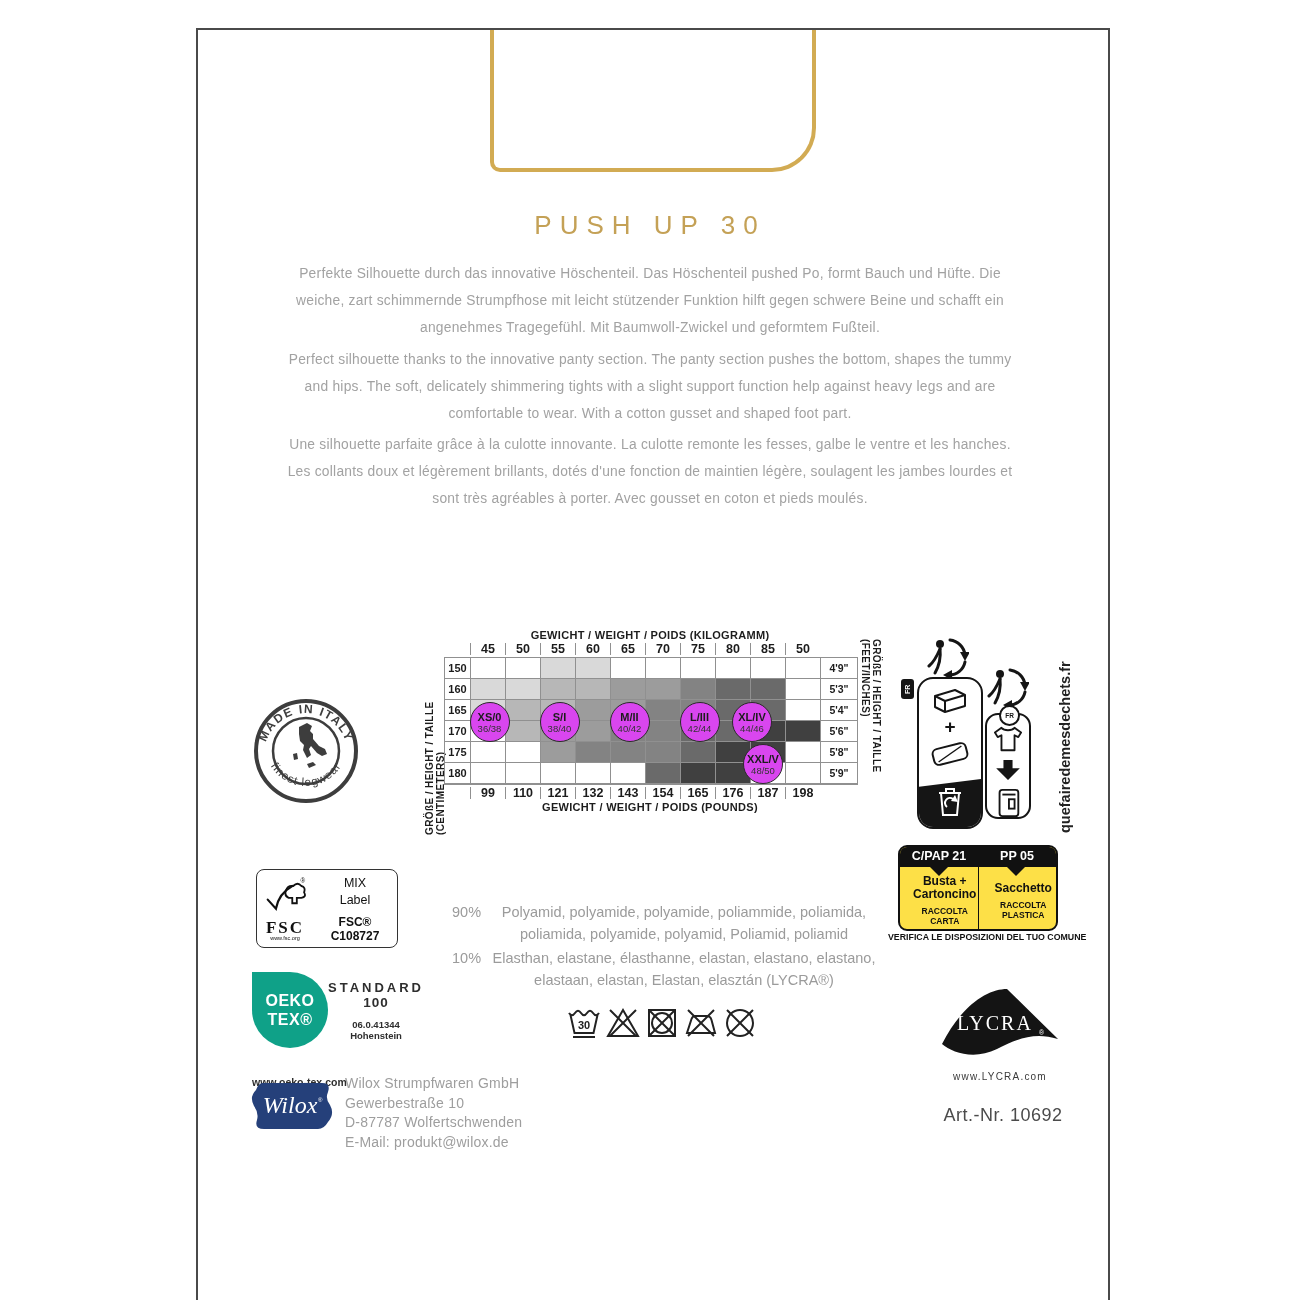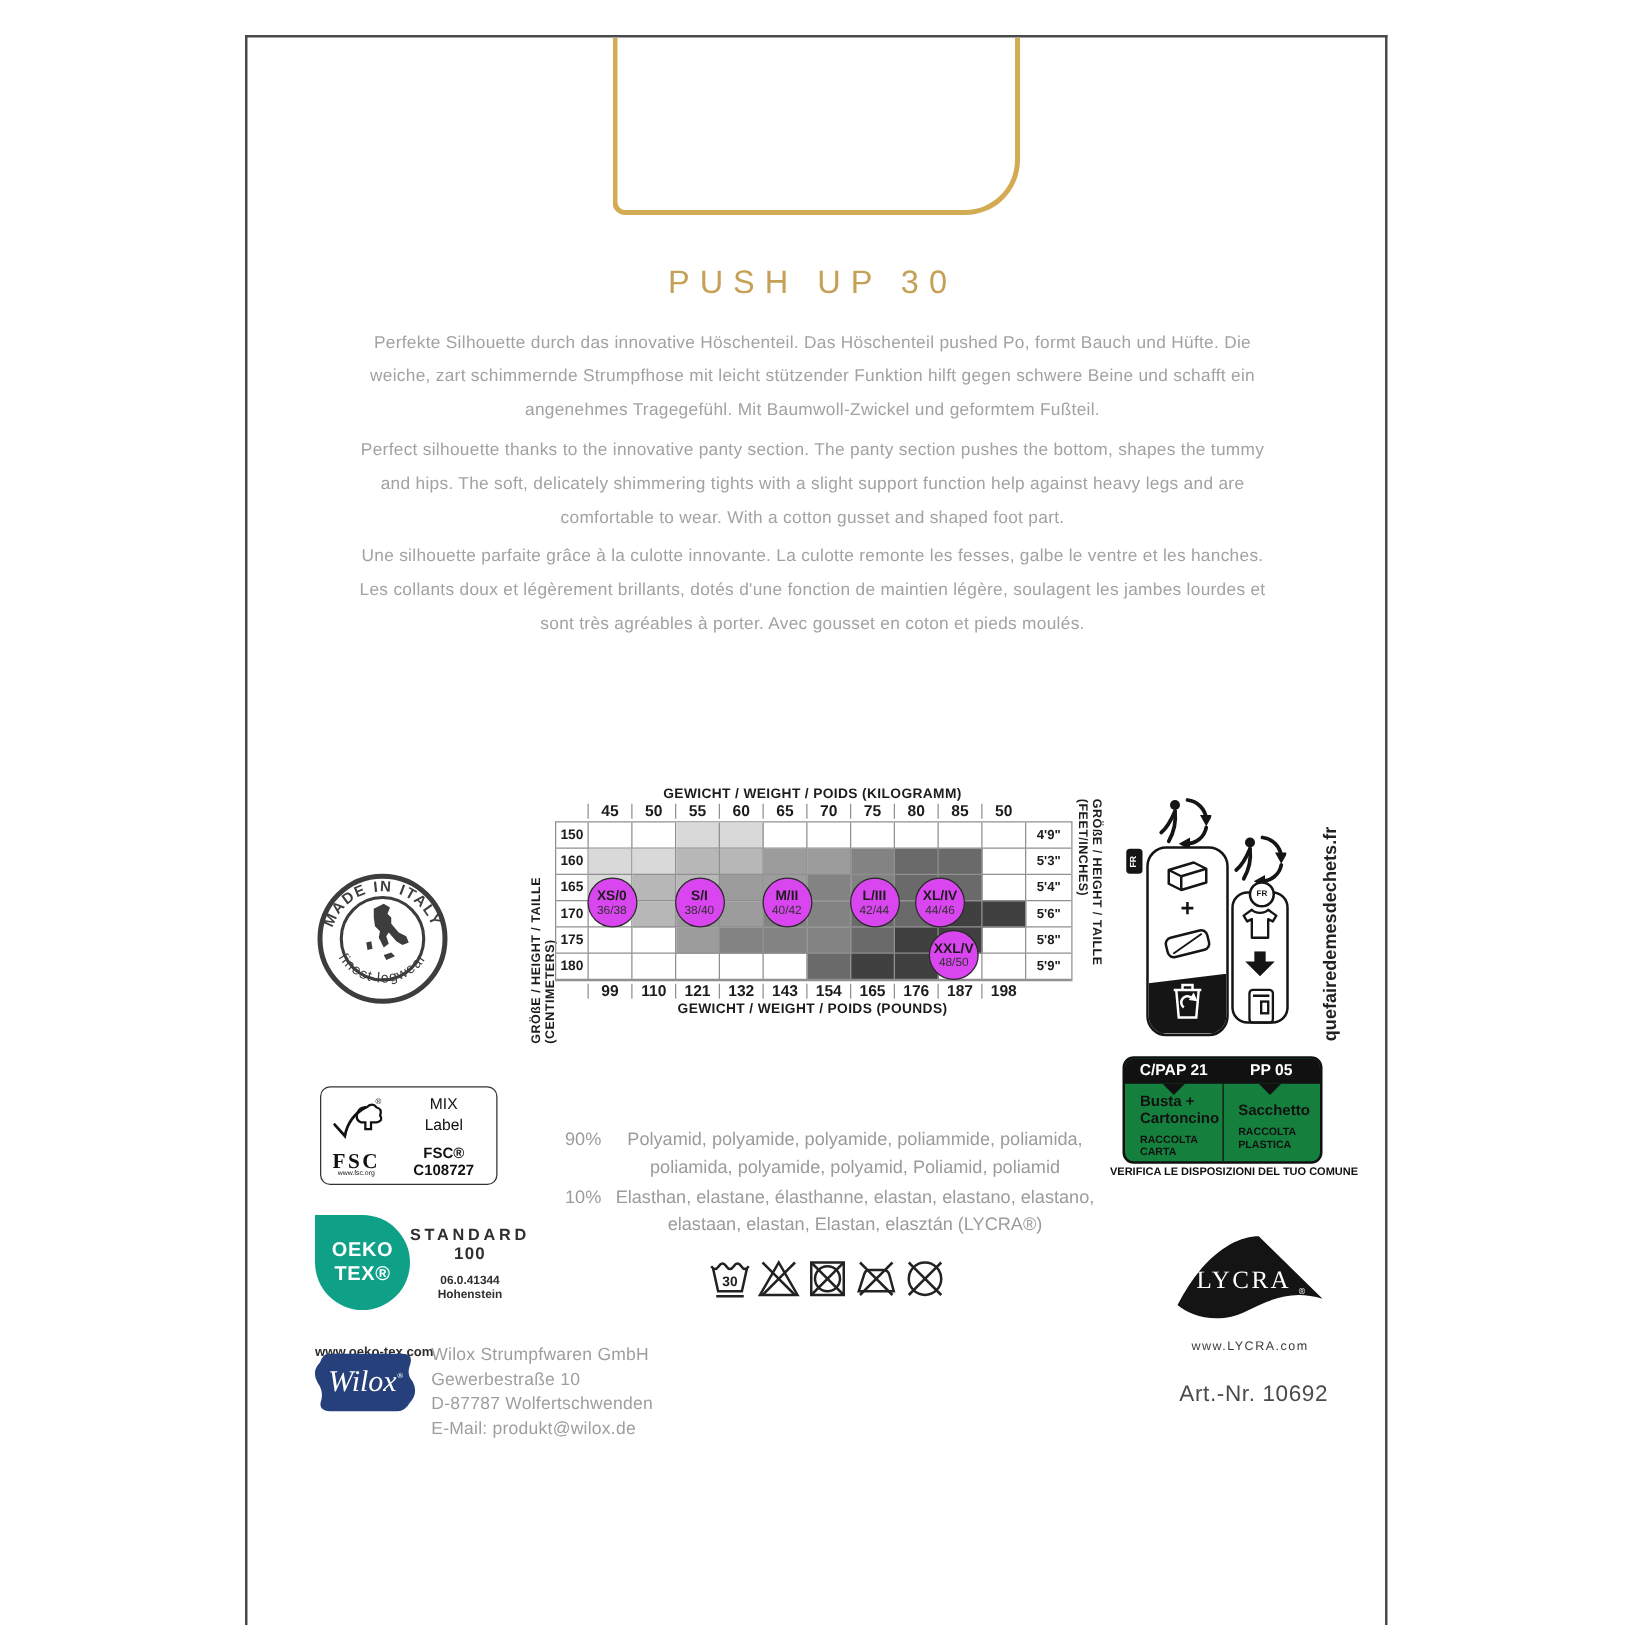--- a/index.html
+++ b/index.html
@@ -68,27 +68,27 @@
   .tri-box2{position:absolute;left:82px;top:80px;width:46px;height:106px;border:2.5px solid #151515;
     border-radius:13px;background:#fff;display:flex;flex-direction:column;align-items:center;padding-top:10px;box-sizing:border-box;}
   .fr-circ{position:absolute;left:96px;top:72px;width:17px;height:17px;border-radius:50%;background:#fff;
     border:2px solid #151515;color:#151515;font-size:6.5px;font-weight:bold;display:flex;
     align-items:center;justify-content:center;z-index:3;}
   .site-vert{position:absolute;right:-2px;top:0;height:200px;display:flex;align-items:center;
     writing-mode:vertical-rl;transform:rotate(180deg);font-weight:bold;font-size:14.5px;color:#222;}
 
   
   .sortbox{left:898px;top:845px;width:156px;height:82px;border:2px solid #111;border-radius:9px;
-    overflow:hidden;background:#15803d;}
+    overflow:hidden;background:#fde047;}
   .sort-head{display:flex;height:20px;background:#111;}
   .sort-head div{flex:1;color:#fff;font-weight:bold;font-size:12.5px;text-align:center;line-height:19px;}
   .notch{position:absolute;top:20px;width:0;height:0;border-left:9px solid transparent;
     border-right:9px solid transparent;border-top:9px solid #111;}
   .sort-cols{display:flex;height:62px;}
-  .sort-col{flex:1;padding-top:8px;padding-left:12px;}
+  .sort-col{flex:1;text-align:center;padding-top:8px;padding-left:12px;}
   .sort-col.first{border-right:1.5px solid #111;}
   .sort-name{font-weight:bold;font-size:12px;line-height:13px;color:#111;}
   .sort-coll{font-weight:bold;font-size:8.5px;line-height:9.5px;color:#111;margin-top:6px;}
   .sort-note{left:888px;top:932px;width:176px;text-align:center;font-weight:bold;font-size:8.8px;
     color:#111;white-space:nowrap;}
 
   
   .fsc{left:256px;top:869px;width:140px;height:77px;border:1.5px solid #333;border-radius:8px;
     display:flex;align-items:center;background:#fff;}
   .fsc-left{width:56px;text-align:center;position:relative;}

